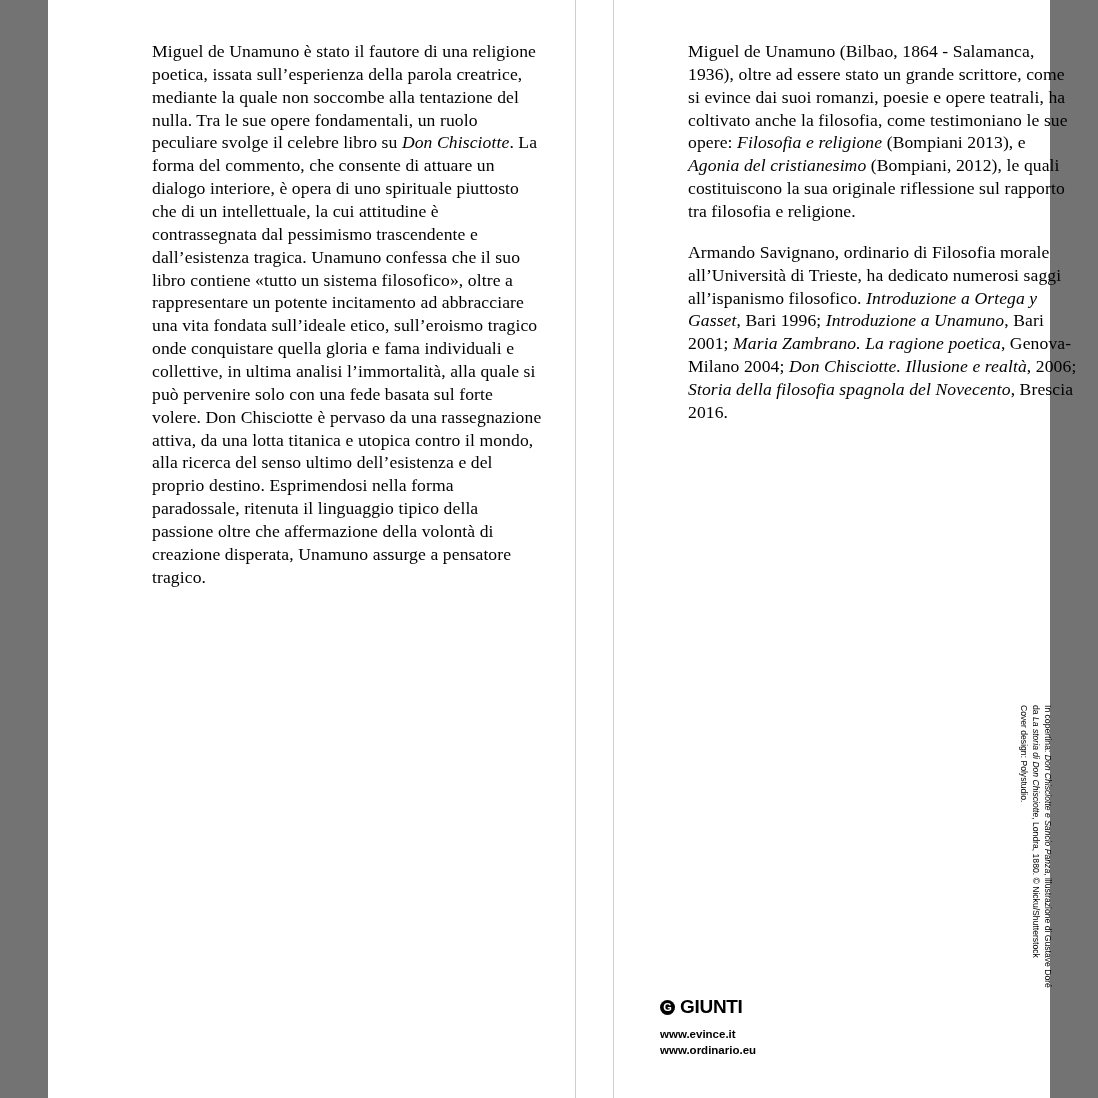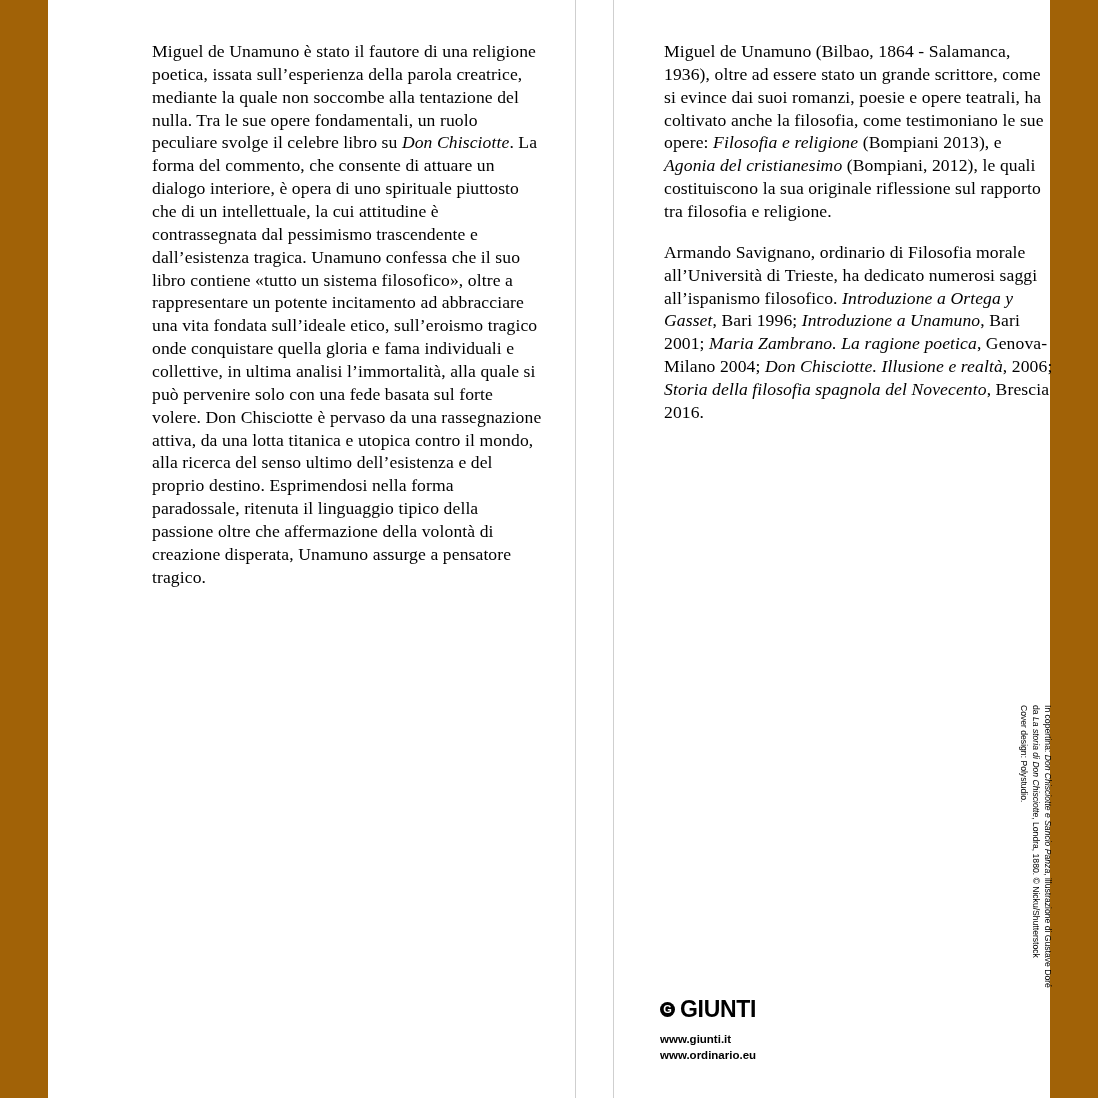--- a/index.html
+++ b/index.html
@@ -11,21 +11,21 @@
     width: 1098px;
     height: 1098px;
     font-family: "Liberation Serif", serif;
     color: #000000;
     overflow: hidden;
   }
   .page {
     position: relative;
     width: 1098px;
     height: 1098px;
-    background: #a16207;
+    background: #737373;
   }
   
   .jacket {
     position: absolute;
     left: 48px;
     top: 0px;
     width: 1002px;
     height: 1098px;
     background: #ffffff;
   }
@@ -53,21 +53,21 @@
   
   .col-left {
     position: absolute;
     left: 104px;
     top: 40px;
     width: 390px;
   }
   
   .col-right {
     position: absolute;
-    left: 616px;
+    left: 640px;
     top: 40px;
     width: 390px;
   }
 
   p.blurb {
     margin: 0 0 18px 0;
     font-size: 17.6px;
     line-height: 1.30;
     text-align: left;
     letter-spacing: 0.1px;
@@ -97,21 +97,21 @@
     color: #ffffff;
     font-family: "Liberation Sans", sans-serif;
     font-size: 11px;
     font-weight: bold;
     line-height: 15px;
     text-align: center;
     letter-spacing: 0;
   }
   .logo-word {
     font-family: "Liberation Sans", sans-serif;
-    font-size: 23px;
+    font-size: 19px;
     font-weight: bold;
     letter-spacing: -0.3px;
   }
   .urls {
     font-family: "Liberation Sans", sans-serif;
     font-size: 11.5px;
     font-weight: bold;
     line-height: 1.38;
   }
 
@@ -148,21 +148,21 @@
       <p class="blurb"><span>Miguel de Unamuno (Bilbao, 1864 - Salamanca, 1936), oltre ad essere stato un grande scrittore, come si evince dai suoi romanzi, poesie e opere teatrali, ha coltivato anche la filosofia, come testimoniano le sue opere: </span><em>Filosofia e religione</em><span> (Bompiani 2013), e </span><em>Agonia del cristianesimo</em><span> (Bompiani, 2012), le quali costituiscono la sua originale riflessione sul rapporto tra filosofia e religione.</span></p>
       <p class="blurb"><span>Armando Savignano, ordinario di Filosofia morale all’Università di Trieste, ha dedicato numerosi saggi all’ispanismo filosofico. </span><em>Introduzione a Ortega y Gasset</em><span>, Bari 1996; </span><em>Introduzione a Unamuno</em><span>, Bari 2001; </span><em>Maria Zambrano. La ragione poetica</em><span>, Genova-Milano 2004; </span><em>Don Chisciotte. Illusione e realtà</em><span>, 2006; </span><em>Storia della filosofia spagnola del Novecento</em><span>, Brescia 2016.</span></p>
     </div>
 
     <div class="publisher">
       <div class="logo-row">
         <span class="logo-mark">G</span>
         <span class="logo-word">GIUNTI</span>
       </div>
       <div class="urls">
-        <div>www.giunti.it</div>
+        <div>www.evince.it</div>
         <div>www.ordinario.eu</div>
       </div>
     </div>
 
     <div class="credits"><span>In copertina: </span><em>Don Chisciotte e Sancio Panza</em><span>, illustrazione di Gustave Doré</span><br><span>da </span><em>La storia di Don Chisciotte</em><span>, Londra, 1880. © Nicku/Shutterstock</span><br><span>Cover design: Polystudio.</span></div>
 
   </div>
 </div>
 
 </body></html>

